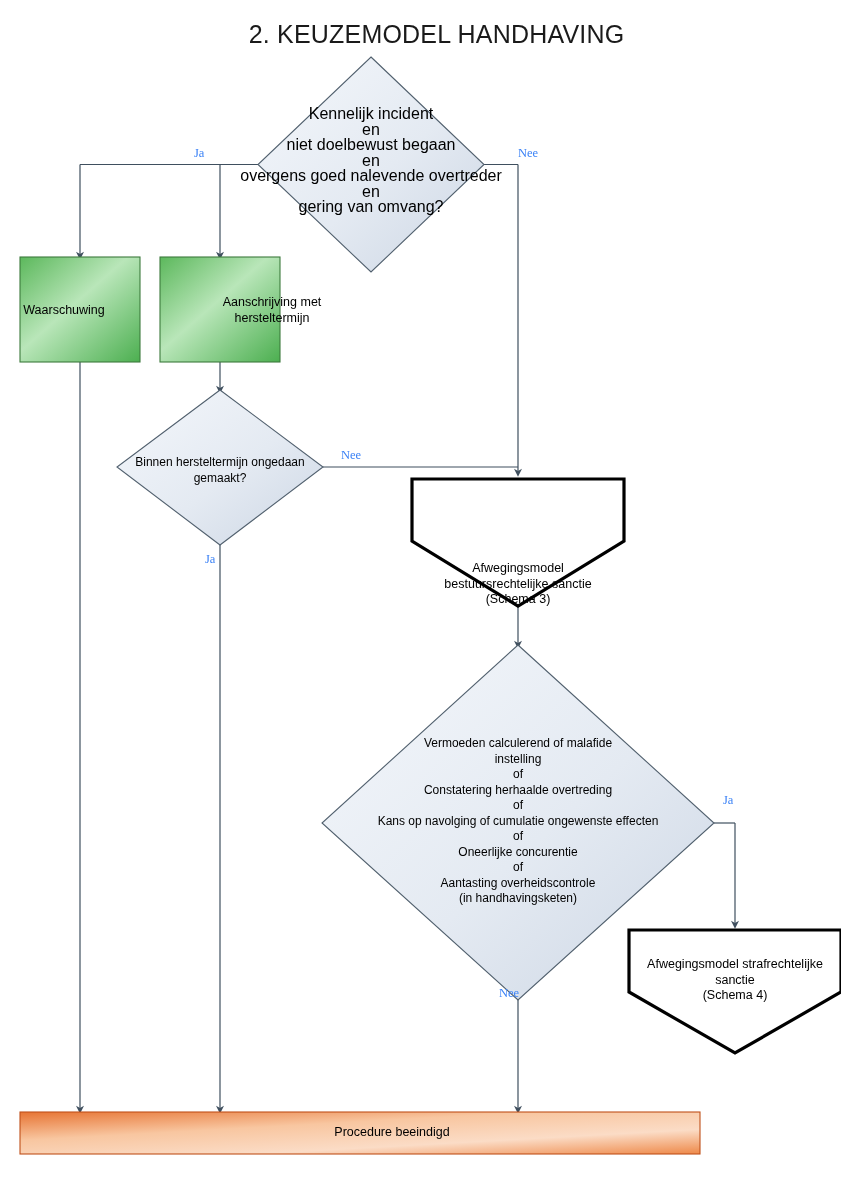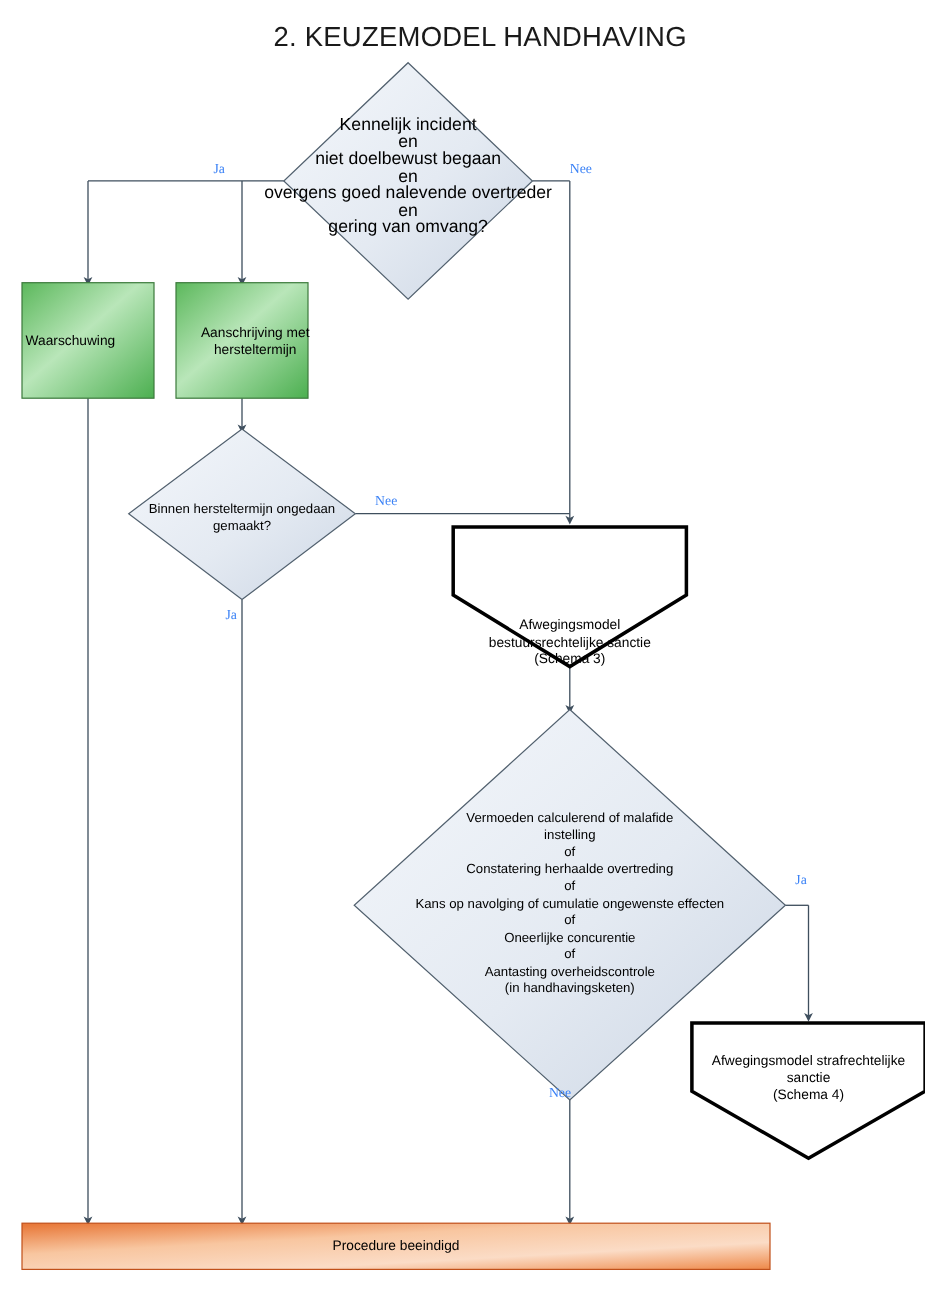--- a/index.html
+++ b/index.html
@@ -139,21 +139,21 @@
   <div class="node-text" style="left:231px; top:106px; width:280px; font-size:16px;">Kennelijk incident
 en
 niet doelbewust begaan
 en
 overgens goed nalevende overtreder
 en
 gering van omvang?</div>
 
   <div class="node-text" style="left:4px; top:303px; width:120px; font-size:12.5px;">Waarschuwing</div>
 
-  <div class="node-text" style="left:160px; top:295px; width:144px; font-size:12.5px;">Aanschrijving met
+  <div class="node-text" style="left:160px; top:295px; width:144px; font-size:12.5px;padding-left:40px;">Aanschrijving met
 hersteltermijn</div>
 
   <div class="node-text" style="left:112px; top:455px; width:216px; font-size:12px;">Binnen hersteltermijn ongedaan
 gemaakt?</div>
 
   <div class="node-text" style="left:412px; top:513px; width:212px; font-size:12.5px;margin-top:48px;">Afwegingsmodel
 bestuursrechtelijke sanctie
 (Schema 3)</div>
 
   <div class="node-text" style="left:318px; top:736px; width:400px; font-size:12px;">Vermoeden calculerend of malafide
@@ -165,21 +165,21 @@
 of
 Oneerlijke concurentie
 of
 Aantasting overheidscontrole
 (in handhavingsketen)</div>
 
   <div class="node-text" style="left:627px; top:957px; width:216px; font-size:12.5px;">Afwegingsmodel strafrechtelijke
 sanctie
 (Schema 4)</div>
 
-  <div class="node-text" style="left:20px; top:1125px; width:680px; font-size:12.5px;">Procedure beeindigd</div>
+  <div class="node-text" style="left:20px; top:1125px; width:680px; font-size:12.5px;padding-left:32px;">Procedure beeindigd</div>
 
   <div class="edge-label" style="left:194px; top:146px;">Ja</div>
 
   <div class="edge-label" style="left:518px; top:146px;">Nee</div>
 
   <div class="edge-label" style="left:341px; top:448px;">Nee</div>
 
   <div class="edge-label" style="left:205px; top:552px;">Ja</div>
 
   <div class="edge-label" style="left:723px; top:793px;">Ja</div>

